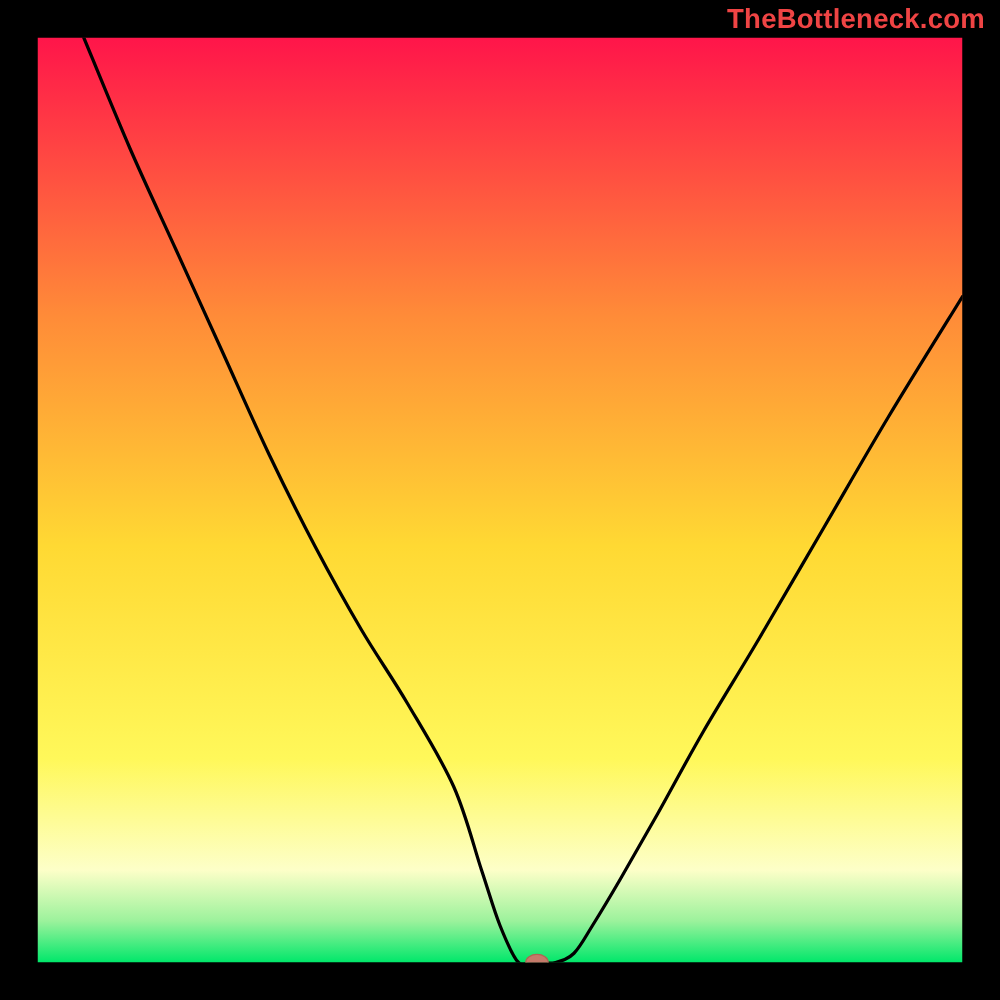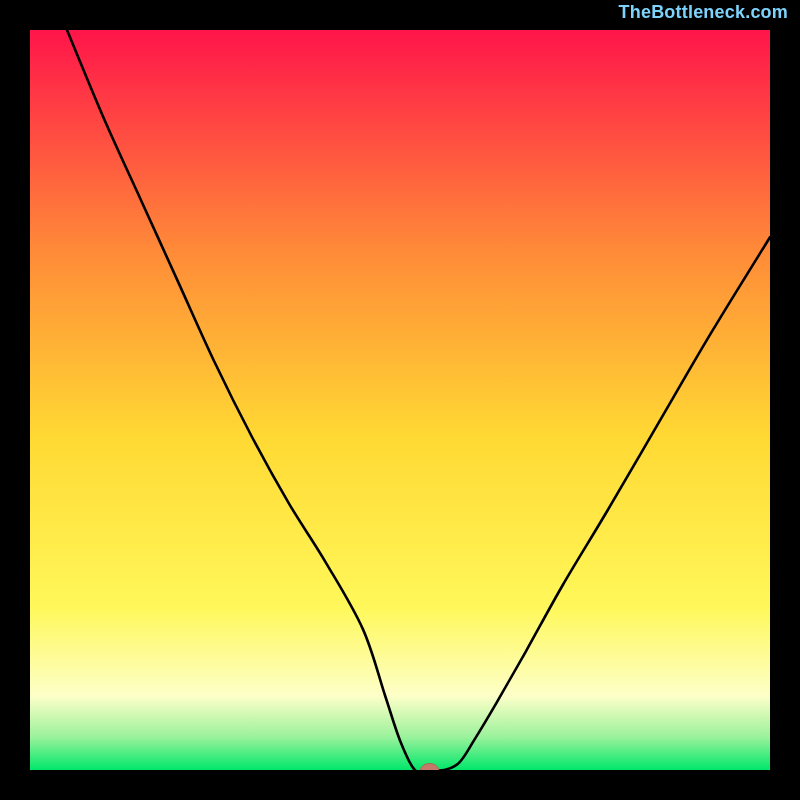--- a/index.html
+++ b/index.html
@@ -16,23 +16,23 @@
     top: 0;
     width: 800px;
     height: 800px;
     background: #000;
   }
   .watermark {
     position: absolute;
     top: 2px;
     right: 12px;
     font-family: Arial, Helvetica, sans-serif;
-    font-size: 18px;
+    font-size: 22px;
     font-weight: bold;
-    color: #7dd3fc;
+    color: #ef4444;
     letter-spacing: 0.2px;
   }
   .plot {
     position: absolute;
     left: 30px;
     top: 30px;
     width: 740px;
     height: 740px;
   }
   .plot svg {

